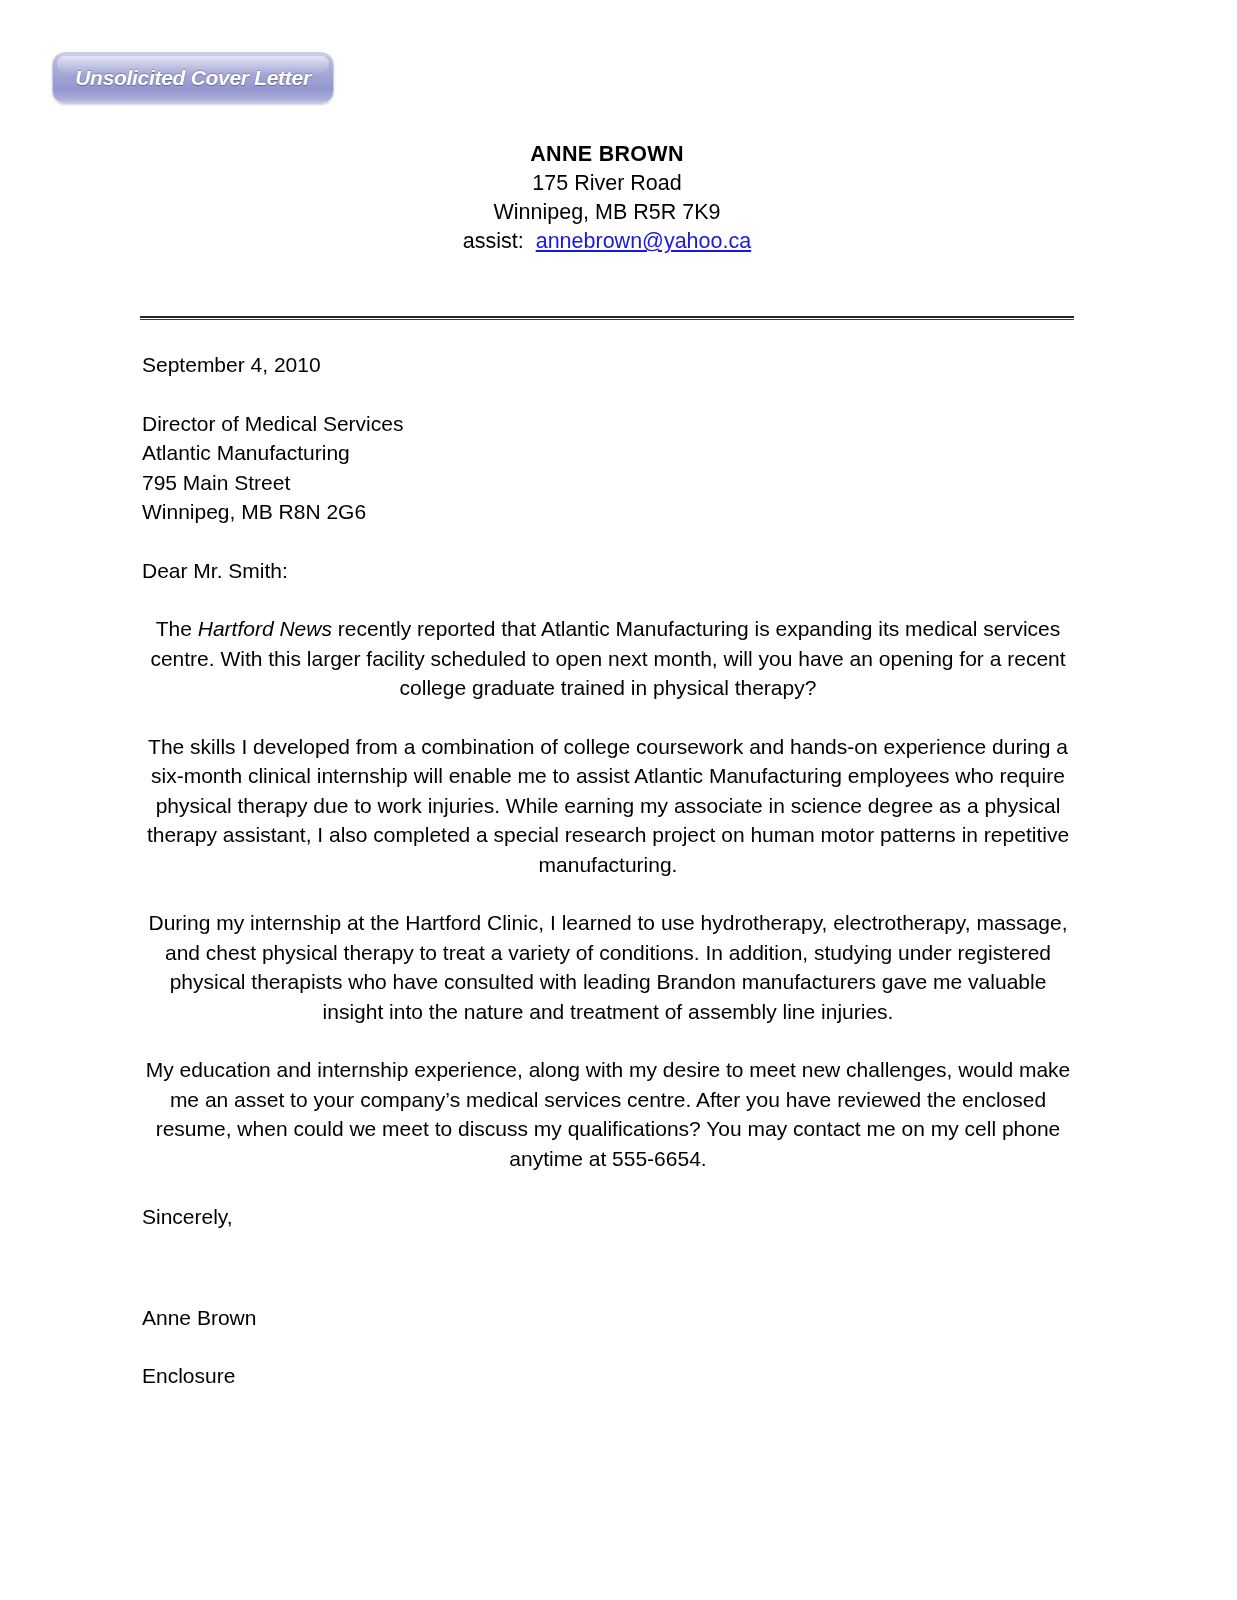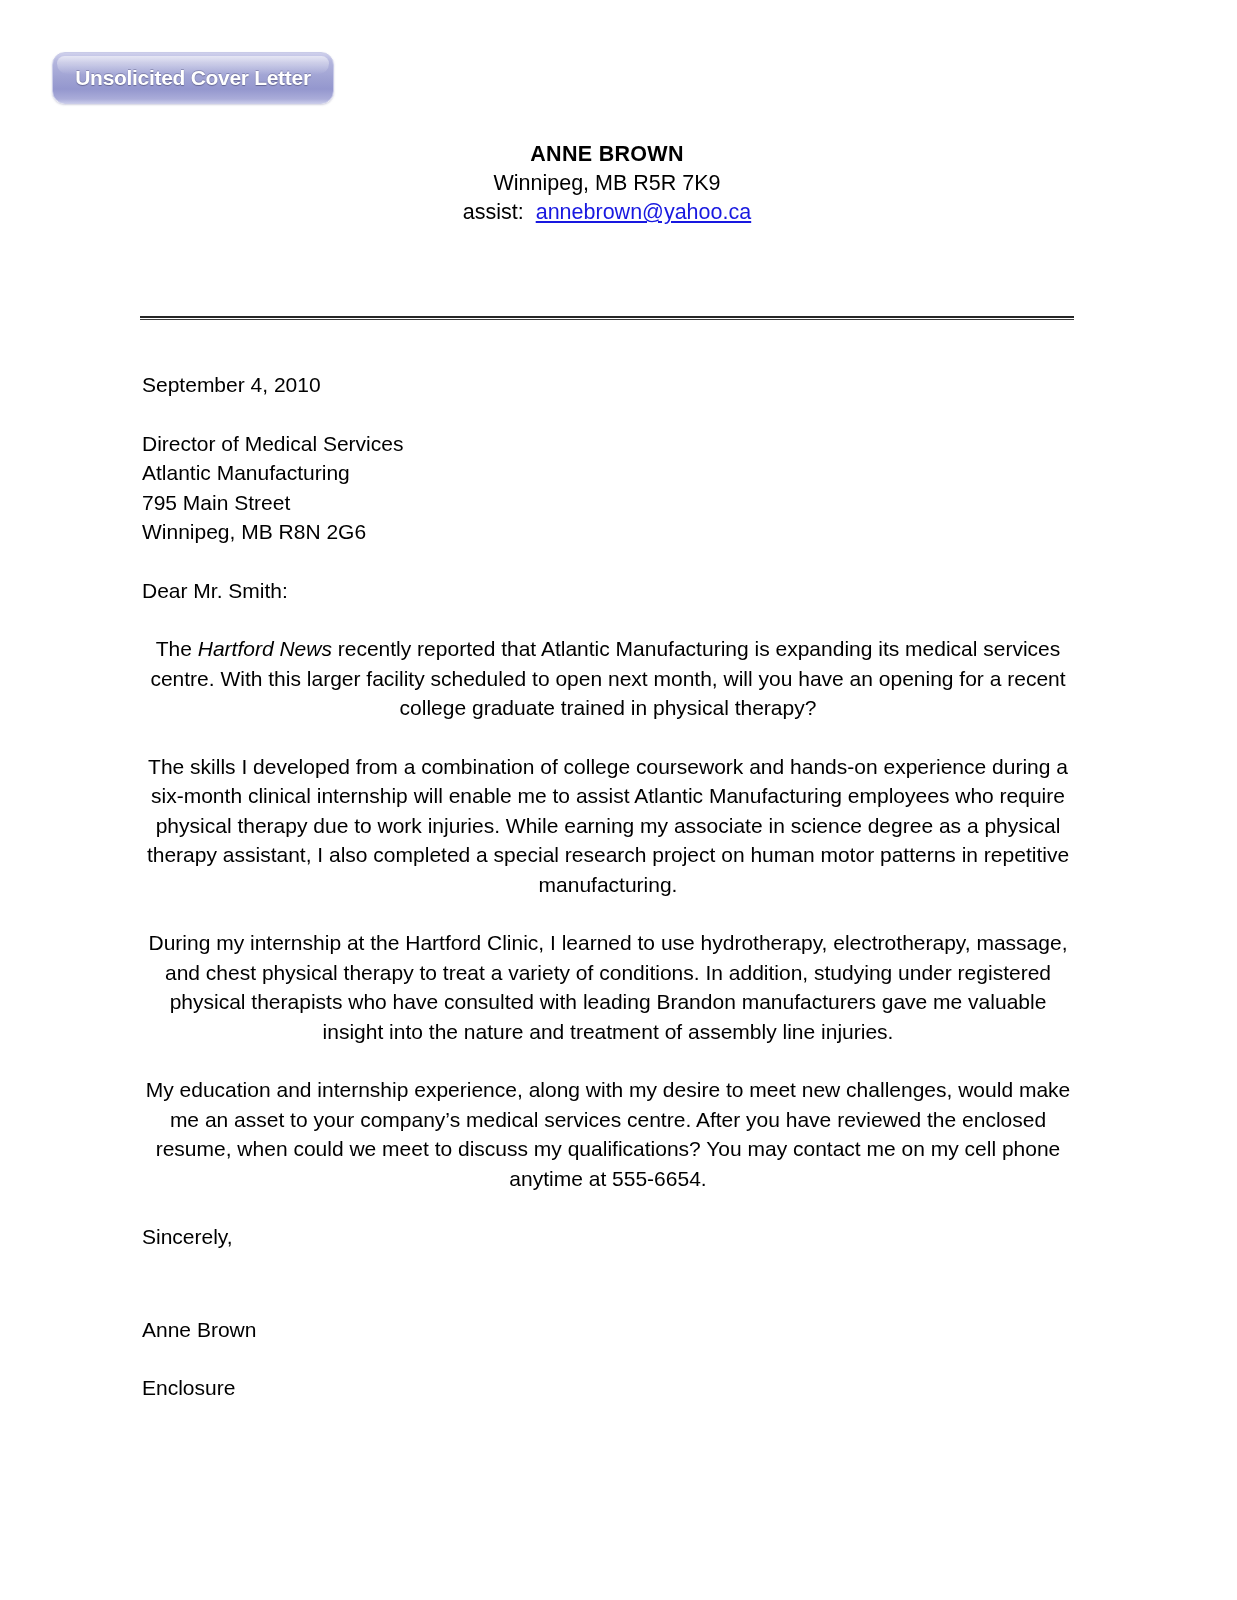--- a/index.html
+++ b/index.html
@@ -56,20 +56,21 @@
   .badge-label {
     position: relative;
     z-index: 2;
     font-family: "Liberation Sans", sans-serif;
     font-weight: bold;
     font-size: 21px;
     letter-spacing: -0.3px;
     color: #ffffff;
     text-shadow: 0 1px 1px rgba(60,60,100,0.55), 0 -1px 0 rgba(70,70,110,0.35);
     white-space: nowrap;
+    font-style: italic;
   }
 
   
   .letterhead {
     position: absolute;
     left: 140px;
     top: 140px;
     width: 934px;
     text-align: center;
     font-size: 21.5px;
@@ -98,29 +99,29 @@
     border-top: 2px solid #262626;
     border-bottom: 1px solid #3a3a3a;
     background: #ffffff;
     box-sizing: border-box;
   }
 
   
   .body-col {
     position: absolute;
     left: 142px;
-    top: 370px;
+    top: 350px;
     width: 932px;
     font-size: 21px;
     line-height: 29.5px;
   }
   .block {
     margin: 0 0 29px 0;
   }
-  .block.tight { margin-bottom: 4px; }
+  .block.tight { margin-bottom: 12px; }
   .addr-line { white-space: nowrap; }
   .spacer-29 { height: 29px; }
   .spacer-59 { height: 59px; }
   .para {
     margin: 0 0 29px 0;
     text-align: center;
   }
   .para em { font-style: italic; }
   .sig-name { margin: 0; }
 </style>
@@ -129,20 +130,21 @@
 
 <div class="page">
 
   <div class="badge">
     <span class="badge-inner-glow"></span>
     <span class="badge-label">Unsolicited Cover Letter</span>
   </div>
 
   <div class="letterhead">
     <div class="name">ANNE BROWN</div>
+    <div>175 River Road</div>
     <div>Winnipeg, MB  R5R 7K9</div>
     <div class="email-line"><span>assist:</span>&nbsp; <span class="email-link">annebrown@yahoo.ca</span></div>
   </div>
 
   <div class="rule"></div>
 
   <div class="body-col">
 
     <div class="block">September 4, 2010</div>
 

